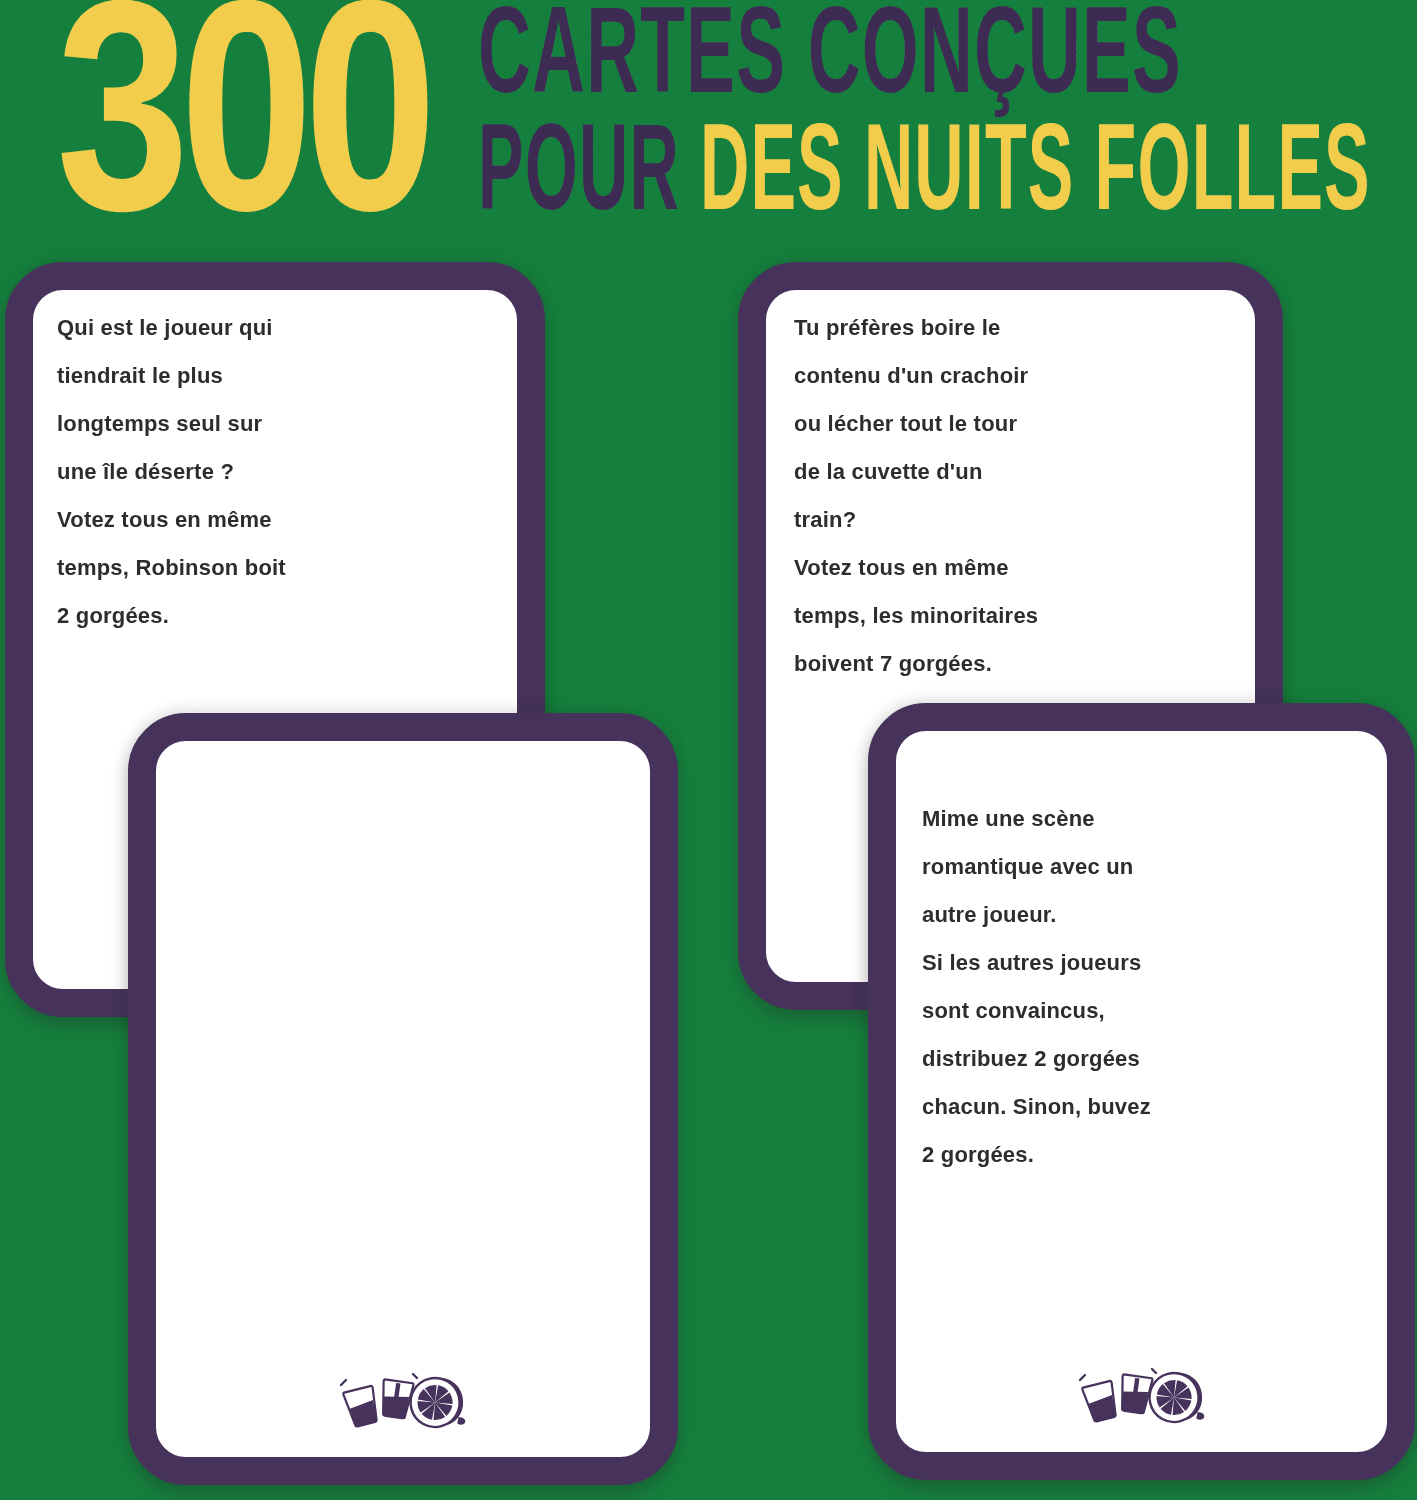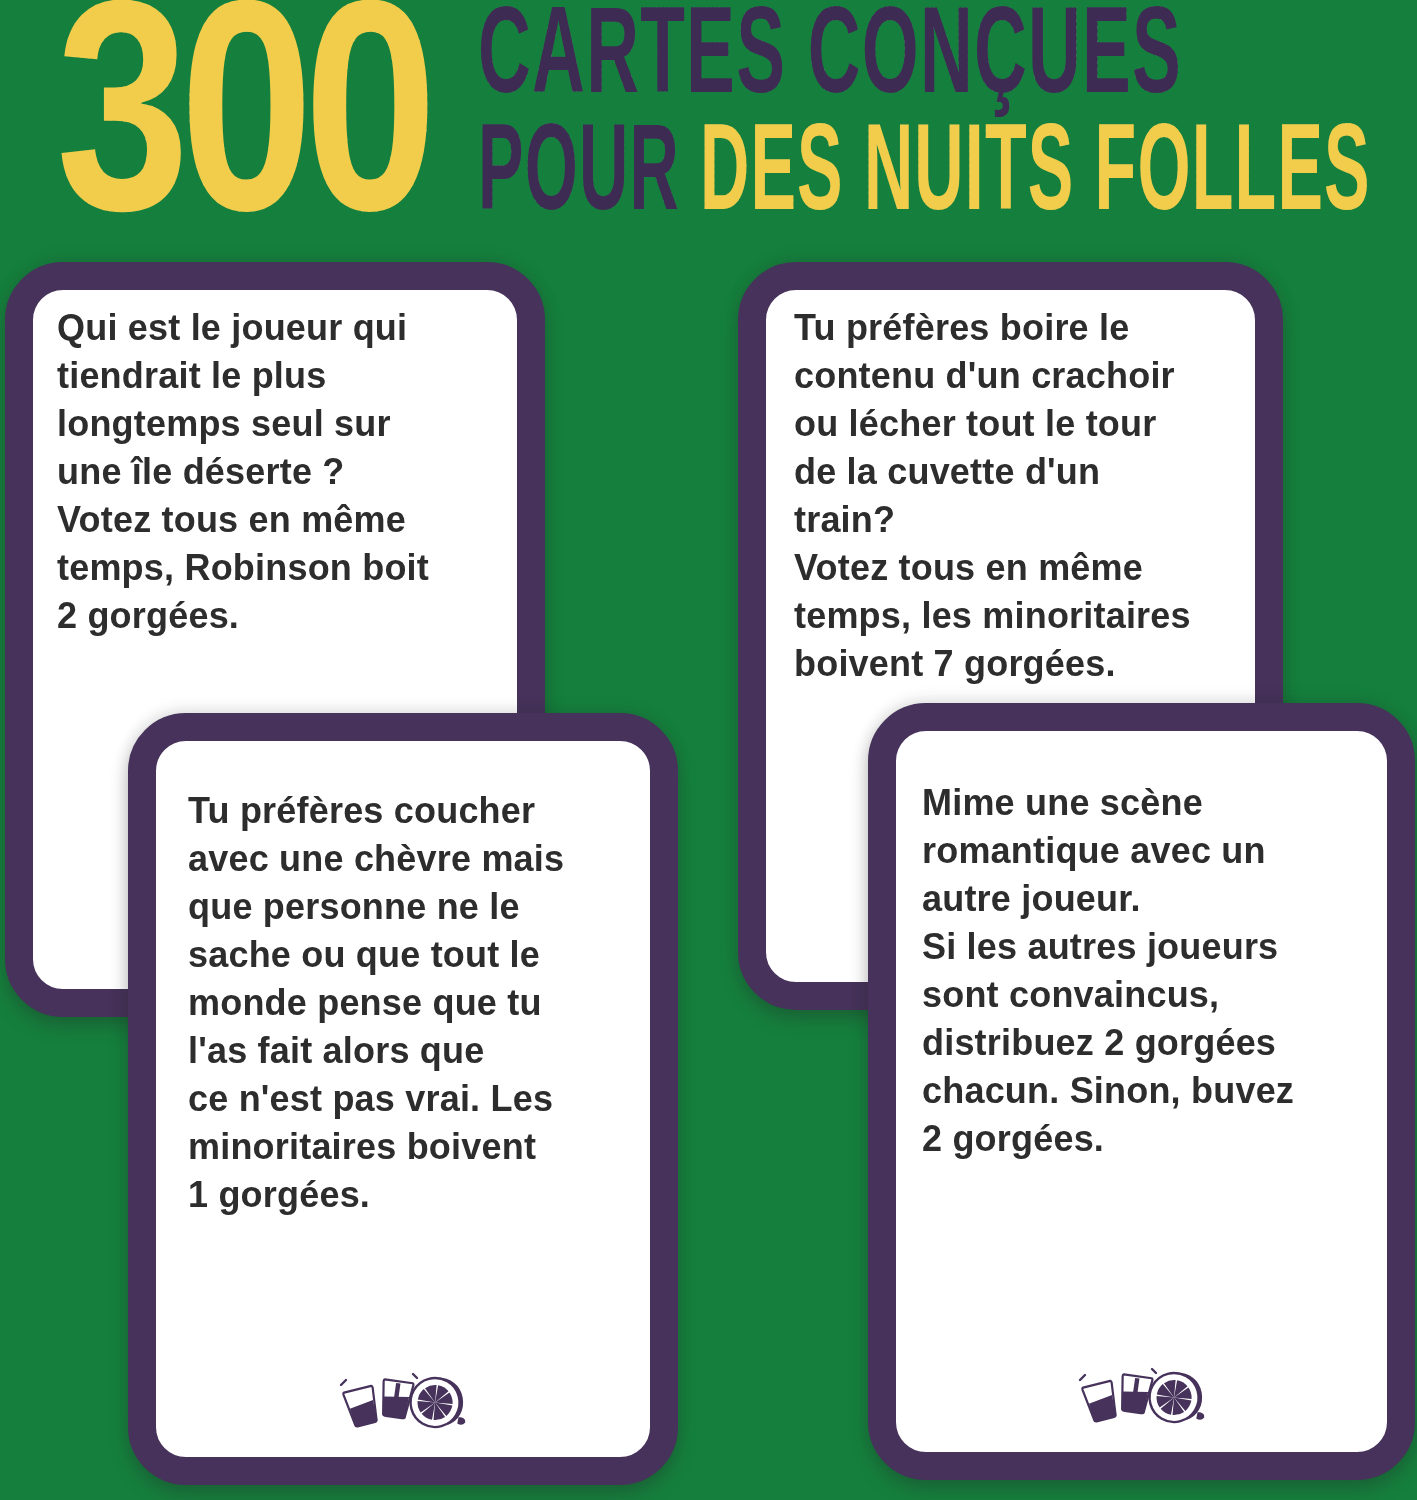--- a/index.html
+++ b/index.html
@@ -31,27 +31,27 @@
   .card{
     position:absolute; box-sizing:border-box; background:#ffffff;
     border:28px solid #46325A; border-radius:58px;
     box-shadow:0 10px 18px rgba(40,40,40,0.30), 0 -5px 14px rgba(40,40,40,0.10);
   }
   .card-tl{ left:5px;   top:262px; width:540px; height:755px; z-index:1; }
   .card-tr{ left:738px; top:262px; width:545px; height:748px; z-index:1; }
   .card-bl{ left:128px; top:713px; width:550px; height:772px; z-index:2; }
   .card-br{ left:868px; top:703px; width:547px; height:777px; z-index:2; }
   .card-text{
-    font-weight:700; font-size:36px; line-height:48px; color:#2D2D2D;
+    font-weight:700; font-size:22px; line-height:48px; color:#2D2D2D;
     white-space:pre-line; letter-spacing:0.2px;
   }
   .card-tl .card-text{ padding:14px 18px 0 24px; }
   .card-tr .card-text{ padding:14px 14px 0 28px; }
   .card-bl .card-text{ padding:46px 18px 0 32px; }
-  .card-br .card-text{ padding:48px 14px 0 26px; }
+  .card-br .card-text{ padding:64px 14px 0 26px; }
   .card-icon{
     position:absolute; left:50%; bottom:26px; transform:translateX(-50%);
     width:128px; height:60px;
   }
 </style>
 </head>
 <body>
 
 <div class="stage">
 
@@ -74,29 +74,20 @@
 contenu d'un crachoir
 ou lécher tout le tour
 de la cuvette d'un
 train?
 Votez tous en même
 temps, les minoritaires
 boivent 7 gorgées.</div>
   </div>
 
   <div class="card card-bl">
-    <div class="card-text">Tu préfères coucher
-avec une chèvre mais
-que personne ne le
-sache ou que tout le
-monde pense que tu
-l'as fait alors que
-ce n'est pas vrai. Les
-minoritaires boivent
-1 gorgées.</div>
     <svg class="card-icon" viewBox="0 0 128 60" fill="none" xmlns="http://www.w3.org/2000/svg">
       <g transform="rotate(-14 22 36)">
         <path d="M9,18 L37,18 Q38,18 38,20 L34,52 Q34,54 31,54 L15,54 Q12,54 12,52 L8,20 Q8,18 9,18 Z" fill="#ffffff" stroke="#46325A" stroke-width="2.2" stroke-linejoin="round"></path>
         <path d="M10.8,35 L35.4,32 L34,52 Q34,54 31,54 L15,54 Q12,54 12,52 Z" fill="#46325A"></path>
       </g>
       <g transform="rotate(8 56 30)">
         <path d="M43,10 L71,10 Q72,10 72,12 L68,44 Q68,46 65,46 L49,46 Q46,46 46,44 L42,12 Q42,10 43,10 Z" fill="#ffffff" stroke="#46325A" stroke-width="2.2" stroke-linejoin="round"></path>
         <path d="M44.6,27 L69.4,24 L68,44 Q68,46 65,46 L49,46 Q46,46 46,44 Z" fill="#46325A"></path>
         <rect x="54.6" y="12" width="4.4" height="15" fill="#46325A"></rect>
       </g>

